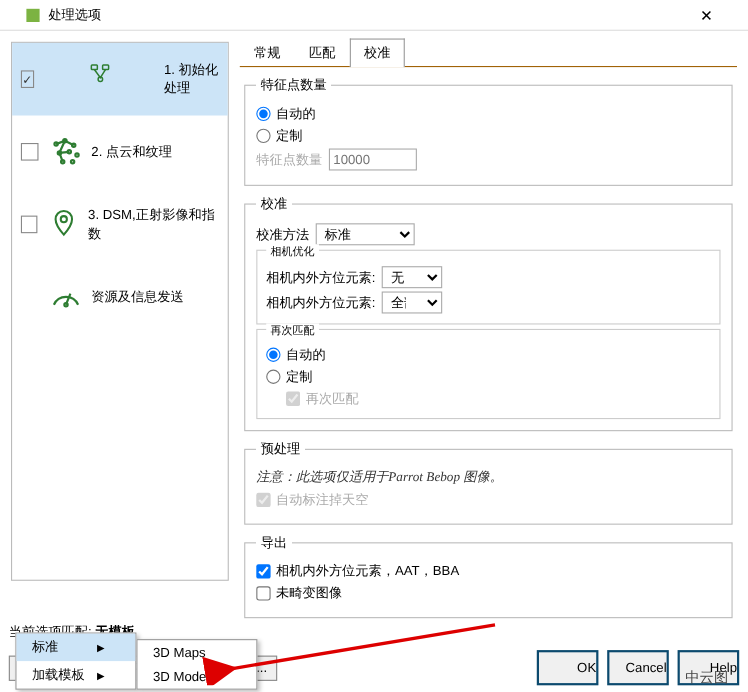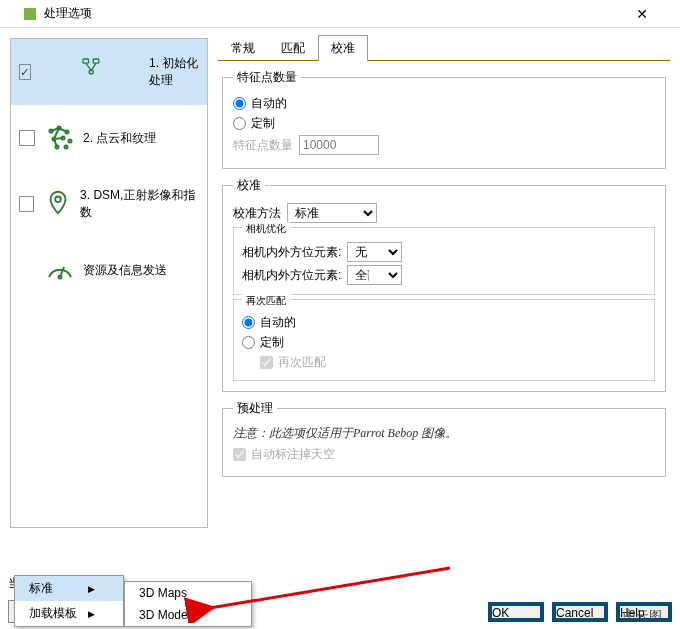--- a/index.html
+++ b/index.html
@@ -44,27 +44,27 @@
 .subgroup { border: 1px solid #ccc; margin-top: 4px; padding: 4px 8px 6px; }
 .subgroup-title { background: #fff; display: inline-block; position: relative; top: -11px; padding: 0 4px; font-size: 10px; }
 .subgroup-body { margin-top: -8px; }
 
 .bottom { position: absolute; bottom: 0; left: 0; right: 0; }
 .match-row { padding: 4px 8px; font-size: 12px; }
 .btn-row { display: flex; align-items: center; padding: 4px 8px 6px; gap: 6px; }
 .btn { border: 1px solid #888; background: #f0f0f0; padding: 2px 8px; font-size: 12px; display: flex; align-items: center; cursor: pointer; }
 .btn .caret { margin-left: 4px; font-size: 8px; }
 .rt-btns { display: flex; gap: 8px; margin-left: auto; }
-.dlg-btn { border: 4px solid #0c4a6e; background: #f0f0f0; width: 56px; height: 20px; font-size: 12px; cursor: pointer; text-align: left; }
+.dlg-btn { border: 2px solid #0c4a6e; background: #f0f0f0; width: 56px; height: 32px; font-size: 12px; cursor: pointer; text-align: right; }
 
 .menu { position: absolute; background: #fff; border: 1px solid #999; box-shadow: 2px 2px 4px rgba(0,0,0,0.25); font-size: 12px; z-index: 100; }
 .menu-item { padding: 4px 28px 4px 14px; display: flex; align-items: center; justify-content: space-between; cursor: pointer; white-space: nowrap; }
 .menu-item.hl { background: #cce4f7; }
 .menu1 { left: 14px; bottom: 2px; width: 110px; }
-.menu2 { left: 124px; bottom: 2px; width: 128px; }
+.menu2 { left: 124px; bottom: 2px; width: 110px; }
 .sub-arrow { font-size: 9px; }
 
 .arrow-svg { position: absolute; left: 150px; bottom: 6px; width: 320px; height: 60px; pointer-events: none; z-index: 200; }
 
 .watermark { position: absolute; right: 18px; bottom: 4px; font-size: 13px; color: #444; z-index: 300; text-align: center; }
 
 
 .sv { stroke: #2e7d32; fill: none; stroke-width: 2; }
 </style>
 </head>
@@ -204,20 +204,31 @@
 
       <fieldset>
         <legend>预处理</legend>
         <div class="note">注意：此选项仅适用于Parrot Bebop 图像。</div>
         <div class="chk-row">
             <input type="checkbox" checked="" disabled="" style="">
             <span class="disabled">自动标注掉天空</span>
           </div>
       </fieldset>
 
+      <fieldset>
+        <legend>导出</legend>
+        <div class="chk-row">
+            <input type="checkbox" checked="" style="">
+            <span>相机内外方位元素，AAT，BBA</span>
+          </div>
+        <div class="chk-row">
+            <input type="checkbox" style="">
+            <span>未畸变图像</span>
+          </div>
+      </fieldset>
 
     </div>
   </div>
 </div>
 
 <div class="bottom">
   <div class="match-row">
     <span>当前选项匹配:</span>
     <b>无模板</b>
   </div>

